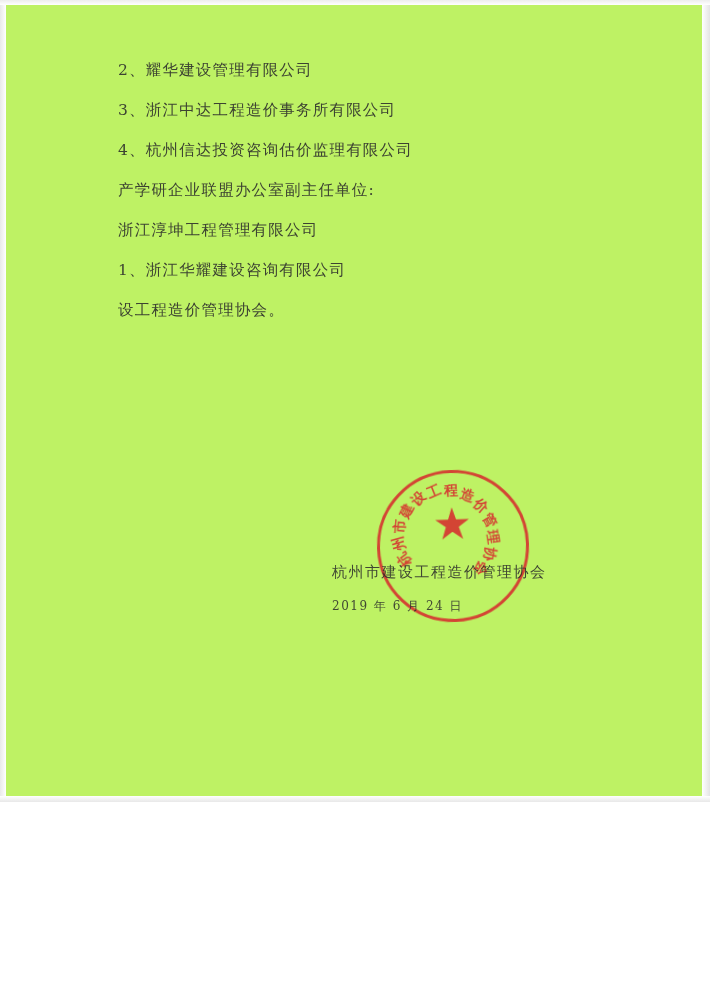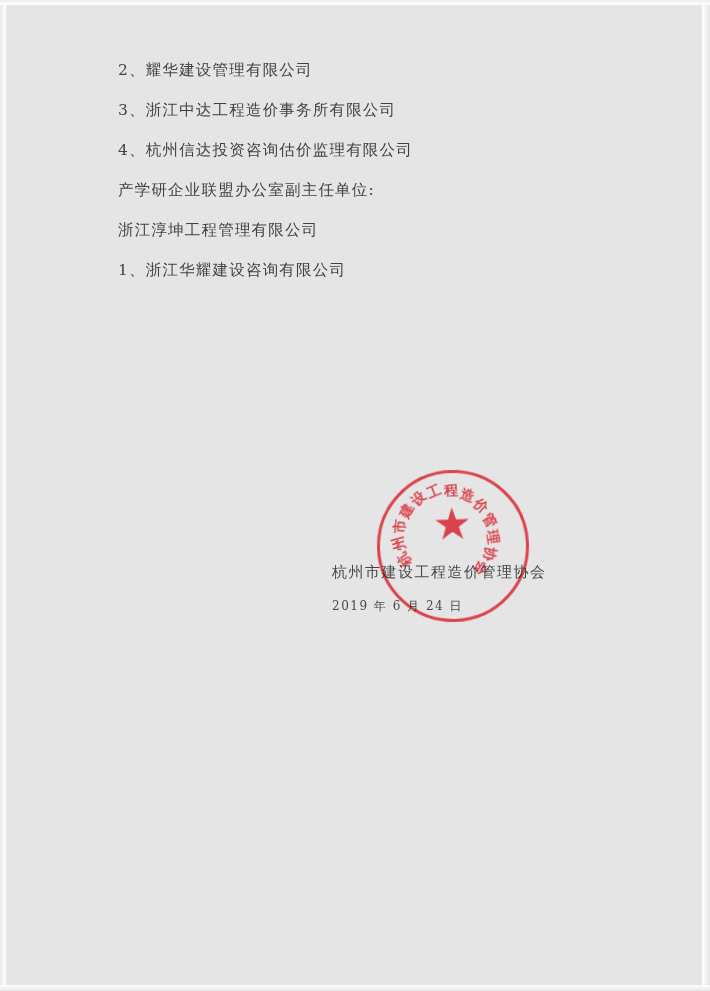--- a/index.html
+++ b/index.html
@@ -6,22 +6,22 @@
     margin: 0;
     padding: 0;
     background: #ffffff;
   }
   body {
     font-family: "DejaVu Sans", sans-serif;
   }
   .page {
     position: relative;
     width: 710px;
-    height: 991px;
-    background: #e5e5e5;
+    height: 802px;
+    background: #bef264;
     overflow: hidden;
   }
   
   .page-edge-left {
     position: absolute;
     left: 0; top: 0;
     width: 6px; height: 991px;
     background: linear-gradient(to right, #e9e9e9, #ffffff);
   }
   .page-edge-right {
@@ -174,20 +174,21 @@
   <div class="page-edge-top"></div>
   <div class="page-edge-bottom"></div>
 
   <div class="body-block">
     <div class="doc-line">2、耀华建设管理有限公司</div>
     <div class="doc-line">3、浙江中达工程造价事务所有限公司</div>
     <div class="doc-line">4、杭州信达投资咨询估价监理有限公司</div>
     <div class="doc-line">产学研企业联盟办公室副主任单位:</div>
     <div class="doc-line">浙江淳坤工程管理有限公司</div>
     <div class="doc-line">1、浙江华耀建设咨询有限公司</div>
+    <div class="doc-line">设工程造价管理协会。</div>
   </div>
 
   <div class="seal">
     <div class="seal-inner">
       <div class="seal-text" id="seal-arc">
           <span class="seal-char" style="transform: translate(-52.0534px, 22.5467px) rotate(-125deg);">杭</span>
           <span class="seal-char" style="transform: translate(-60.3273px, 4.46088px) rotate(-104.167deg);">州</span>
           <span class="seal-char" style="transform: translate(-61.6281px, -15.3851px) rotate(-83.3333deg);">市</span>
           <span class="seal-char" style="transform: translate(-55.7856px, -34.3962px) rotate(-62.5deg);">建</span>
           <span class="seal-char" style="transform: translate(-43.5638px, -50.0864px) rotate(-41.6667deg);">设</span>

